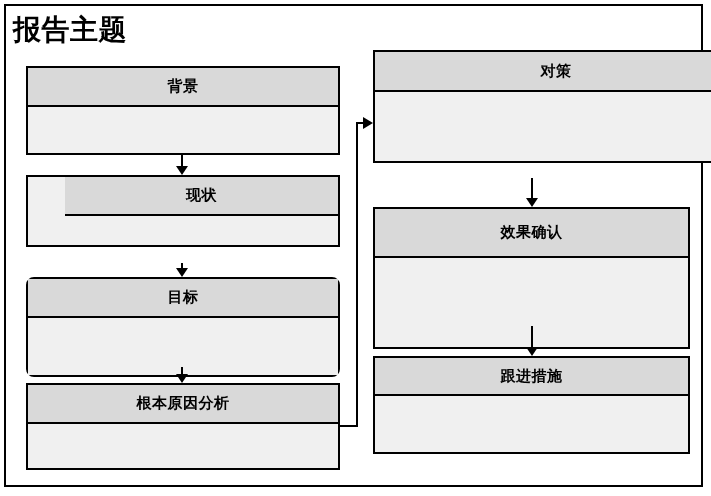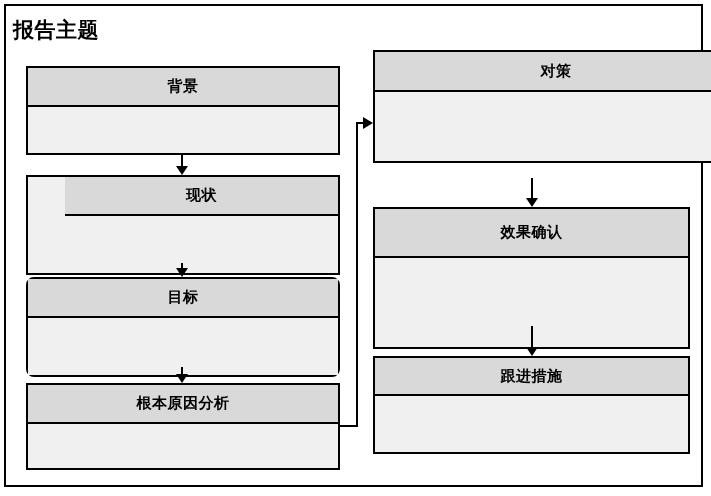--- a/index.html
+++ b/index.html
@@ -31,21 +31,21 @@
     box-sizing: border-box;
     border: 2px solid #000000;
     background: #ffffff;
   }
 
   
   .title {
     position: absolute;
     left: 13px;
     top: 16px;
-    font-size: 21px;
+    font-size: 28px;
     font-weight: bold;
     color: #000000;
     line-height: 28px;
     letter-spacing: 0.5px;
     white-space: nowrap;
   }
 
   
   .node {
     position: absolute;
@@ -132,21 +132,21 @@
   <div class="node" style="left:26px; top:66px; width:314px; height:89px;">
     <div class="node-header" style="height:39px;">背景</div>
     <div class="node-body"></div>
   </div>
 
   <div class="v-arrow" style="left:175px; top:155px; height:20px;">
     <div class="shaft" style="height:12px;"></div>
     <div class="head"></div>
   </div>
 
-  <div class="node" style="left:26px; top:175px; width:314px; height:100px;padding-left:37px;">
+  <div class="node" style="left:26px; top:175px; width:314px; height:72px;padding-left:37px;">
     <div class="node-header" style="height:39px;">现状</div>
     <div class="node-body"></div>
   </div>
 
   <div class="v-arrow" style="left:175px; top:263px; height:14px;">
     <div class="shaft" style="height:6px;"></div>
     <div class="head"></div>
   </div>
 
   <div class="node" style="left:26px; top:277px; width:314px; height:100px;border-radius:8px;">

